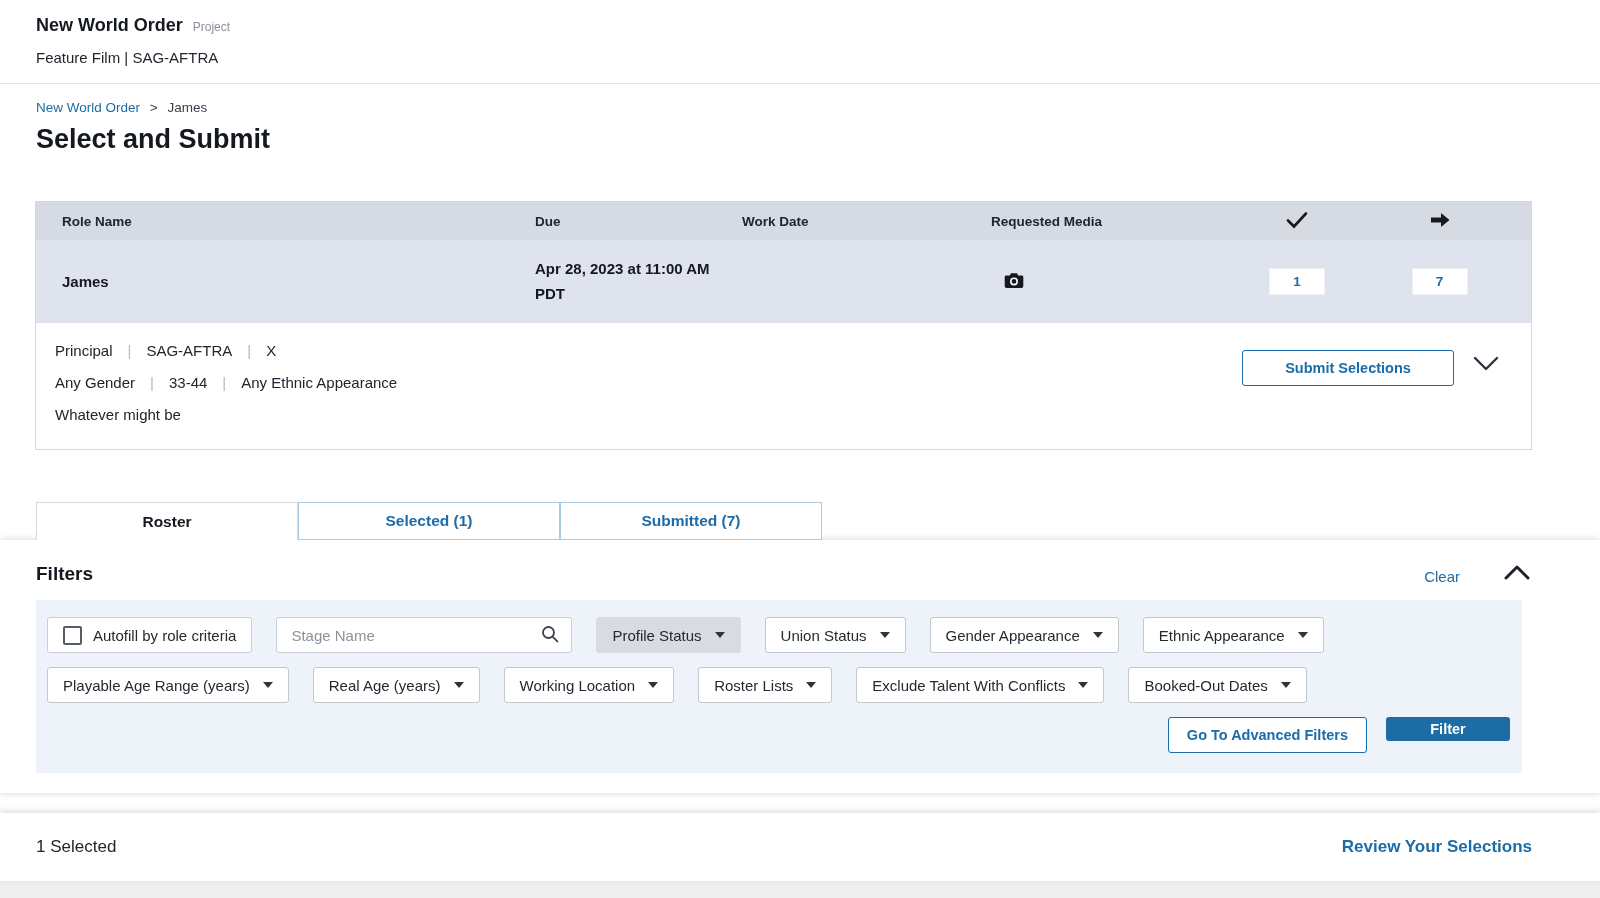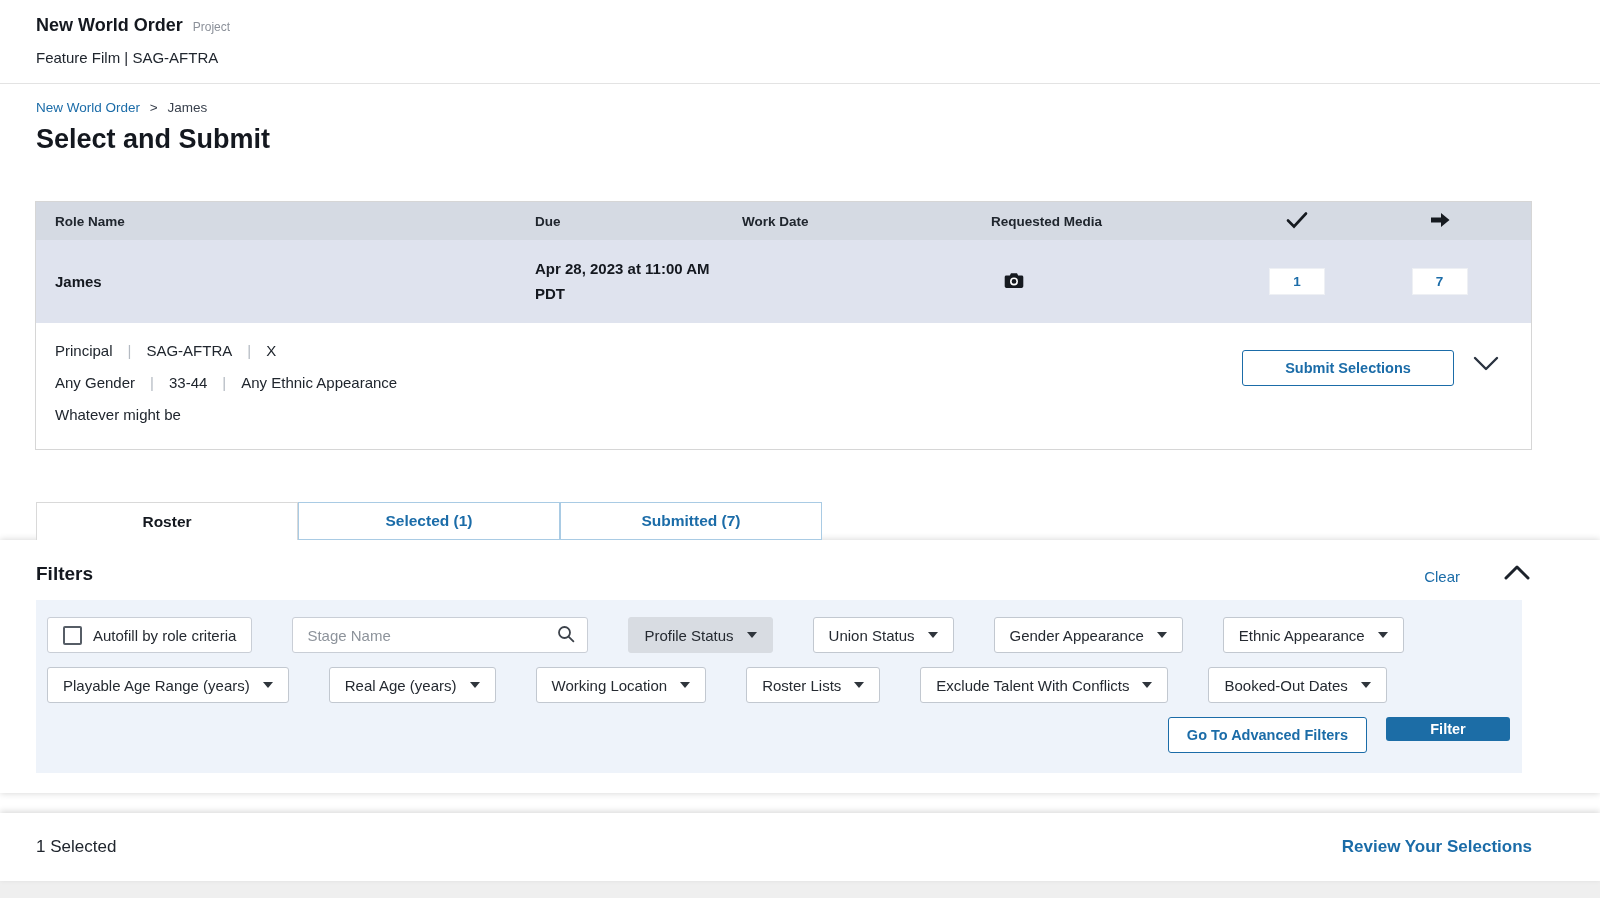--- a/index.html
+++ b/index.html
@@ -25,21 +25,21 @@
   .breadcrumb { font-size: 13.5px; color: #39414d; }
   .breadcrumb a { color: #1b6ca8; }
   .breadcrumb .sep { margin: 0 6px; color: #39414d; }
   .page-title { font-size: 27px; font-weight: bold; color: #14181f; margin: 9px 0 0; }
 
   
   .role-card { margin: 46px 68px 0 35px; border: 1px solid #d6d6d6; background: #fff; }
   .t-head { display: flex; align-items: center; height: 38px; background: #d5dae3;
             font-size: 13.5px; font-weight: bold; color: #20262e; }
   .t-row  { display: flex; align-items: center; min-height: 83px; background: #dfe3ee; font-size: 15px; }
-  .col-role  { width: 499px; padding-left: 19px; }
+  .col-role  { width: 499px; padding-left: 26px; }
   .col-due   { width: 207px; }
   .col-work  { width: 249px; }
   .col-media { width: 255px; }
   .col-check { width: 102px; display: flex; justify-content: center; }
   .col-arrow { flex: 1; display: flex; justify-content: center; }
   .role-name { font-weight: bold; color: #14181f; }
   .due-text { font-weight: bold; color: #14181f; max-width: 205px; line-height: 1.65; }
   .camera-wrap { padding-left: 13px; }
   .count-box { width: 56px; height: 27px; background: #ffffff; border: 1px solid #eef0f4;
                color: #1b6ca8; font-size: 13.5px; font-weight: bold;
@@ -65,21 +65,21 @@
   .filters-panel { background: #ffffff; box-shadow: 0 0 7px rgba(0,0,0,0.18);
                    position: relative; z-index: 2; padding-bottom: 20px; }
   .filters-header { display: flex; justify-content: space-between; align-items: center;
                     padding: 23px 68px 15px 36px; }
   .filters-title { font-size: 19px; font-weight: bold; color: #14181f; margin: 0; }
   .filters-header-right { display: flex; align-items: flex-end; gap: 42px; }
   .clear-link { font-size: 15px; color: #1b6ca8; }
   .collapse-btn { background: none; border: none; padding: 2px; }
 
   .filters-box { background: #eef3fa; margin: 0 78px 0 36px; padding: 17px 12px 20px 11px; }
-  .filter-row { display: flex; gap: 40px; margin-bottom: 14px; }
+  .filter-row { display: flex; gap: 24px; margin-bottom: 14px; }
   .control { height: 36px; border-radius: 3px; font-size: 15px; color: #252a31; }
 
   .checkbox-wrap { display: flex; align-items: center; gap: 11px; background: #fff;
                    border: 1px solid #c9ced6; padding: 0 15px; cursor: pointer; }
   .checkbox-box { width: 19px; height: 19px; border: 2px solid #565d66; border-radius: 2px; background: #fff; }
 
   .search-wrap { display: flex; align-items: center; justify-content: space-between;
                  width: 296px; background: #fff; border: 1px solid #c9ced6; padding: 0 12px; }
   .search-wrap input { border: none; outline: none; font-size: 15px; width: 230px;
                        color: #252a31; background: transparent;

